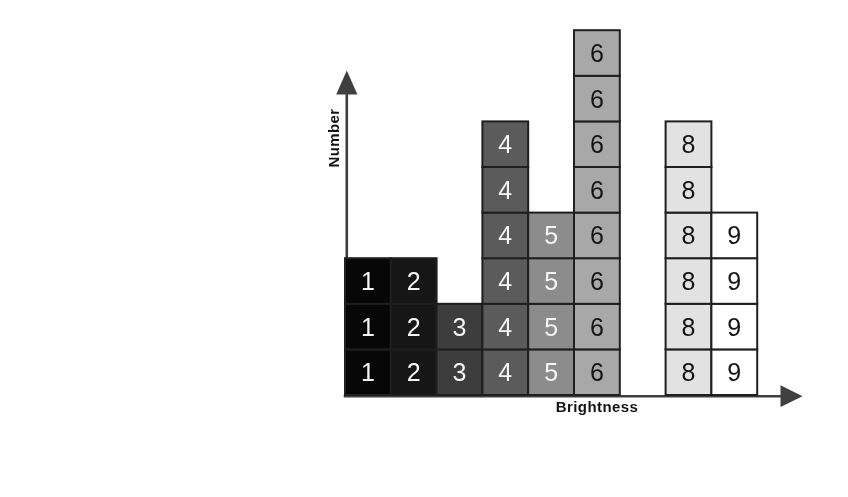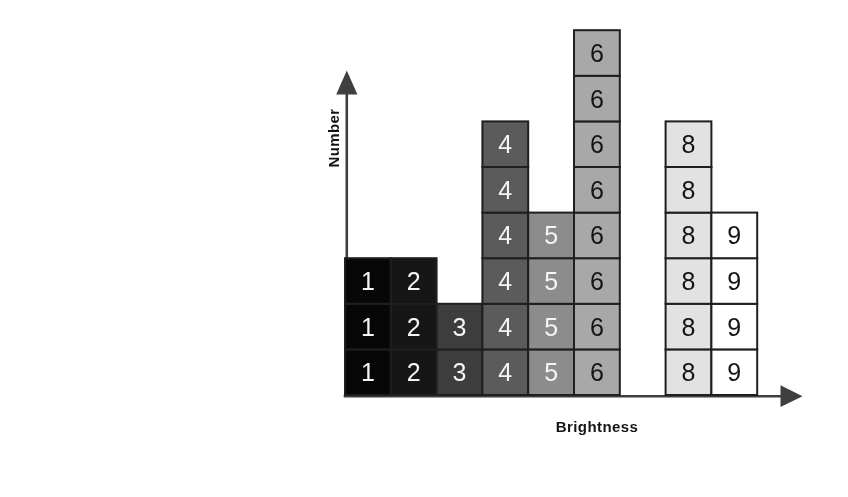--- a/index.html
+++ b/index.html
@@ -29,21 +29,21 @@
     white-space: nowrap;
     user-select: none;
   }
   .y-label {
     left: 333px;
     top: 138px;
     transform: translate(-50%, -50%) rotate(-90deg);
   }
   .x-label {
     left: 597px;
-    top: 426px;
+    top: 406px;
     transform: translate(-50%, -50%);
   }
 </style>
 </head>
 <body>
 
 <div class="canvas">
   <svg id="chart-svg" class="chart-svg" width="848" height="497">
       <line x1="346.8" y1="93" x2="346.8" y2="396.7" stroke="#3f3f3f" stroke-width="2.6"></line>
       <polygon points="346.8,70.5 336.2,94.5 357.4,94.5" fill="#3f3f3f"></polygon>

